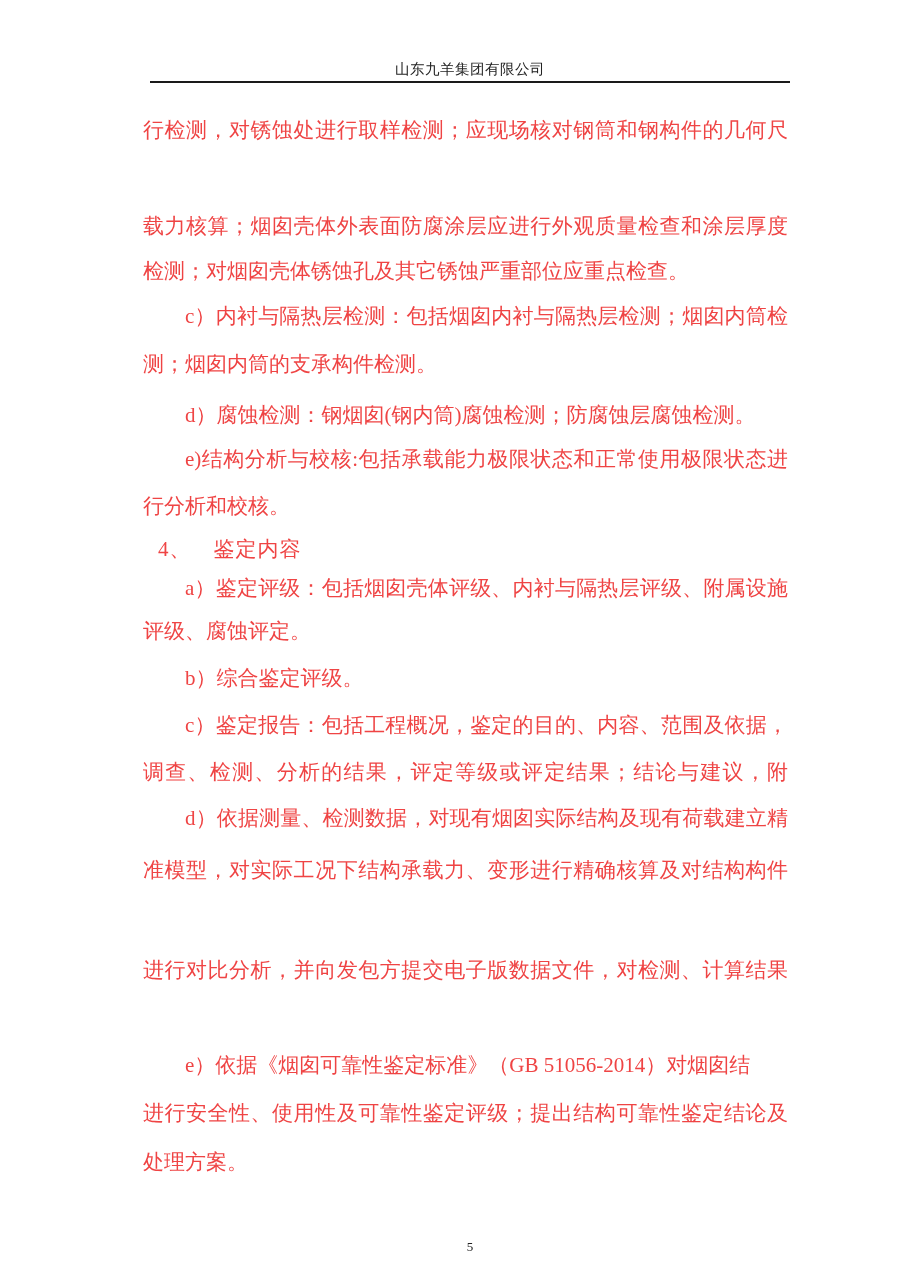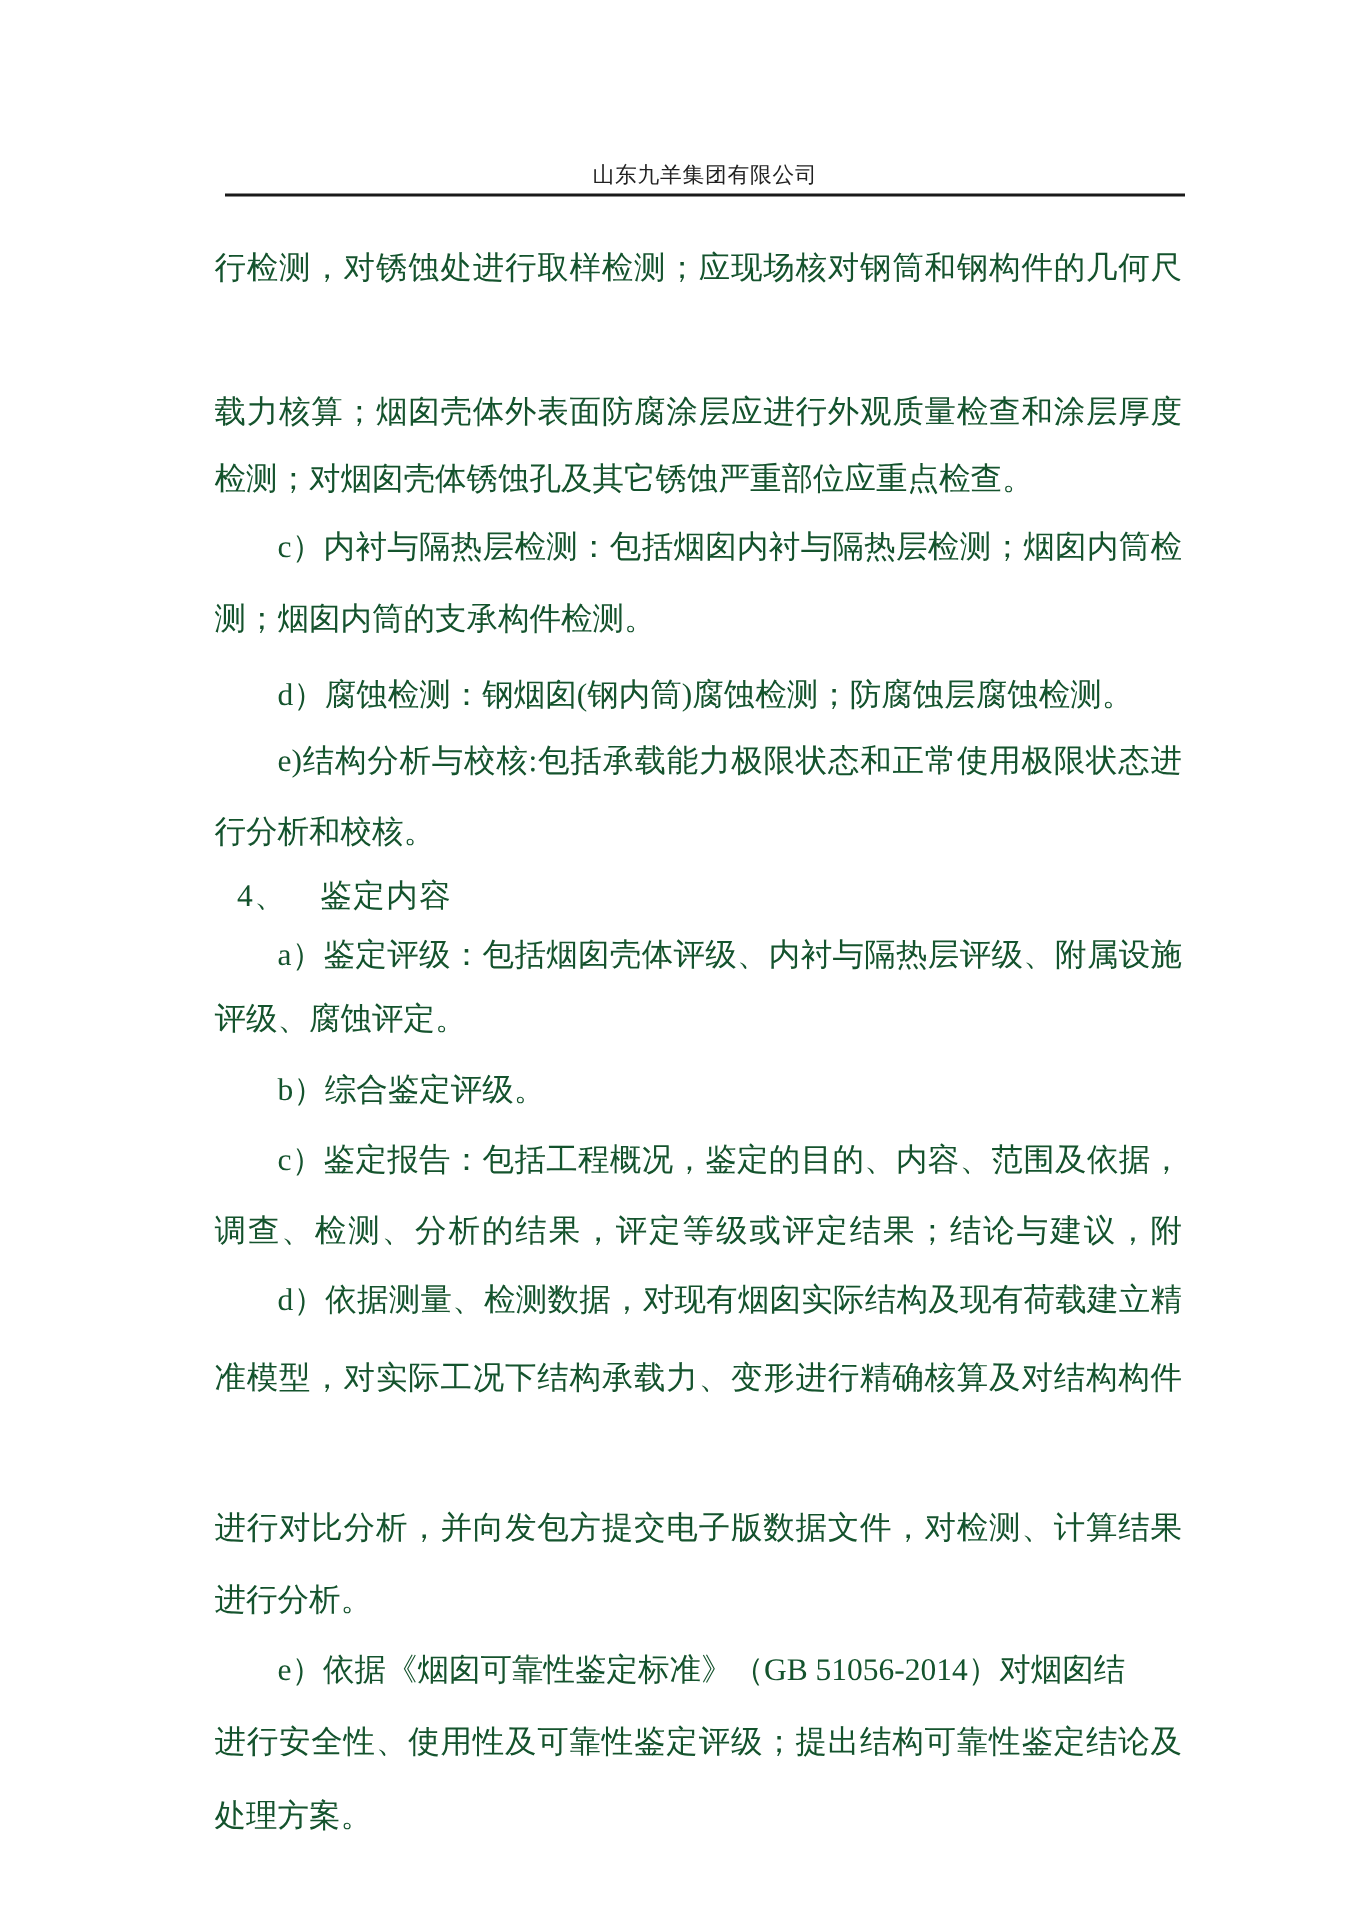--- a/index.html
+++ b/index.html
@@ -4,33 +4,33 @@
 <style>
   html,body{margin:0;padding:0;}
   body{
     width:900px;height:1273px;
     background:#ffffff;
     font-family:"Liberation Serif","DejaVu Serif",serif;
     color:#1f1f1f;
     position:relative;
     overflow:hidden;
   }
-  .page{position:absolute;inset:0;background:#ffffff;margin-top:48px;}
+  .page{position:absolute;inset:0;background:#ffffff;}
   .hdr-text{
     position:absolute;top:59px;left:150px;width:640px;height:20px;
     line-height:20px;font-size:14.5px;text-align:center;
     letter-spacing:0.5px;color:#222;
   }
   .hdr-rule{
     position:absolute;top:81px;left:150px;width:640px;height:2px;
     background:#1a1a1a;
   }
   .line{
     position:absolute;left:143px;width:645px;height:30px;
-    line-height:30px;font-size:21px;color:#14532d;
+    line-height:30px;font-size:21px;color:#ef4444;
     overflow:hidden;
   }
   .full{text-align:justify;text-align-last:justify;}
   .ind{padding-left:42px;width:603px;}
   .ind-sm{padding-left:15px;width:630px;letter-spacing:1px;}
   .ftr{
     position:absolute;top:1240px;left:150px;width:640px;height:14px;
     line-height:14px;font-size:13px;text-align:center;color:#222;
   }
 </style>
@@ -52,20 +52,19 @@
   <div class="line" style="top:491px">行分析和校核。</div>
   <div class="line ind-sm" style="top:534px">4、　鉴定内容</div>
   <div class="line ind full" style="top:573px">a）鉴定评级：包括烟囱壳体评级、内衬与隔热层评级、附属设施</div>
   <div class="line" style="top:616px">评级、腐蚀评定。</div>
   <div class="line ind" style="top:663px">b）综合鉴定评级。</div>
   <div class="line ind full" style="top:710px">c）鉴定报告：包括工程概况，鉴定的目的、内容、范围及依据，</div>
   <div class="line full" style="top:757px">调查、检测、分析的结果，评定等级或评定结果；结论与建议，附件。</div>
   <div class="line ind full" style="top:803px">d）依据测量、检测数据，对现有烟囱实际结构及现有荷载建立精</div>
   <div class="line full" style="top:855px">准模型，对实际工况下结构承载力、变形进行精确核算及对结构构件</div>
   <div class="line full" style="top:955px">进行对比分析，并向发包方提交电子版数据文件，对检测、计算结果</div>
-  <div class="line" style="top:1003px">进行分析。</div>
   <div class="line ind" style="top:1050px">e）依据《烟囱可靠性鉴定标准》（GB 51056-2014）对烟囱结构，</div>
   <div class="line full" style="top:1098px">进行安全性、使用性及可靠性鉴定评级；提出结构可靠性鉴定结论及</div>
   <div class="line" style="top:1147px">处理方案。</div>
 
   <div class="ftr">5</div>
 
 </div>
 
 </body></html>

